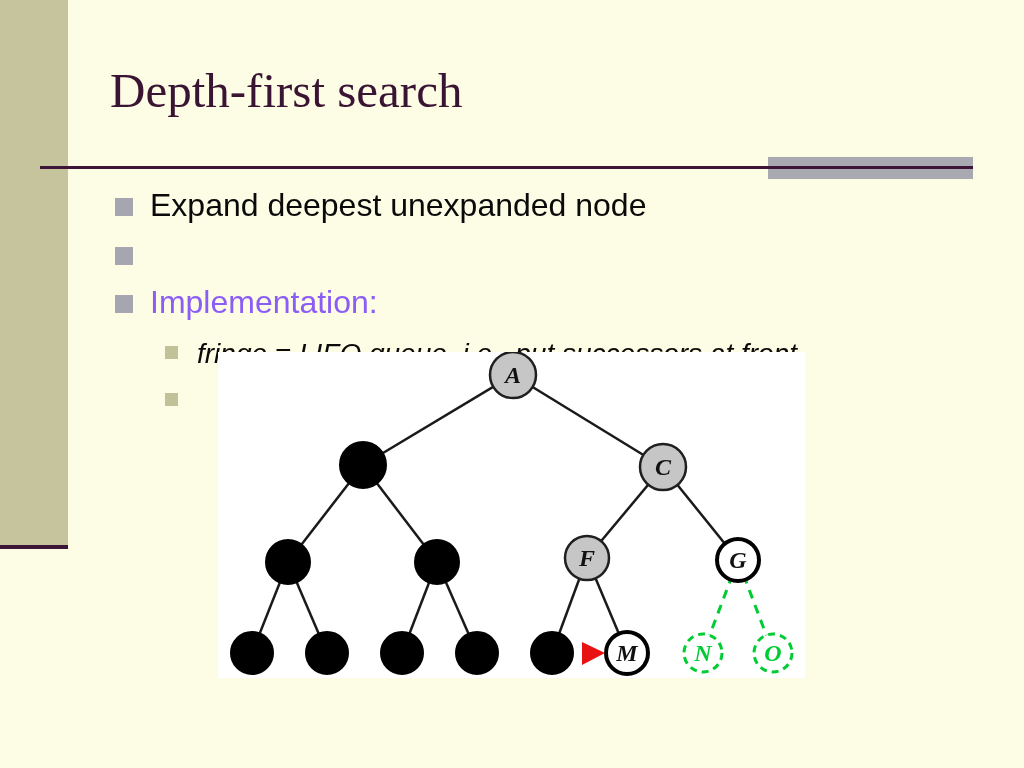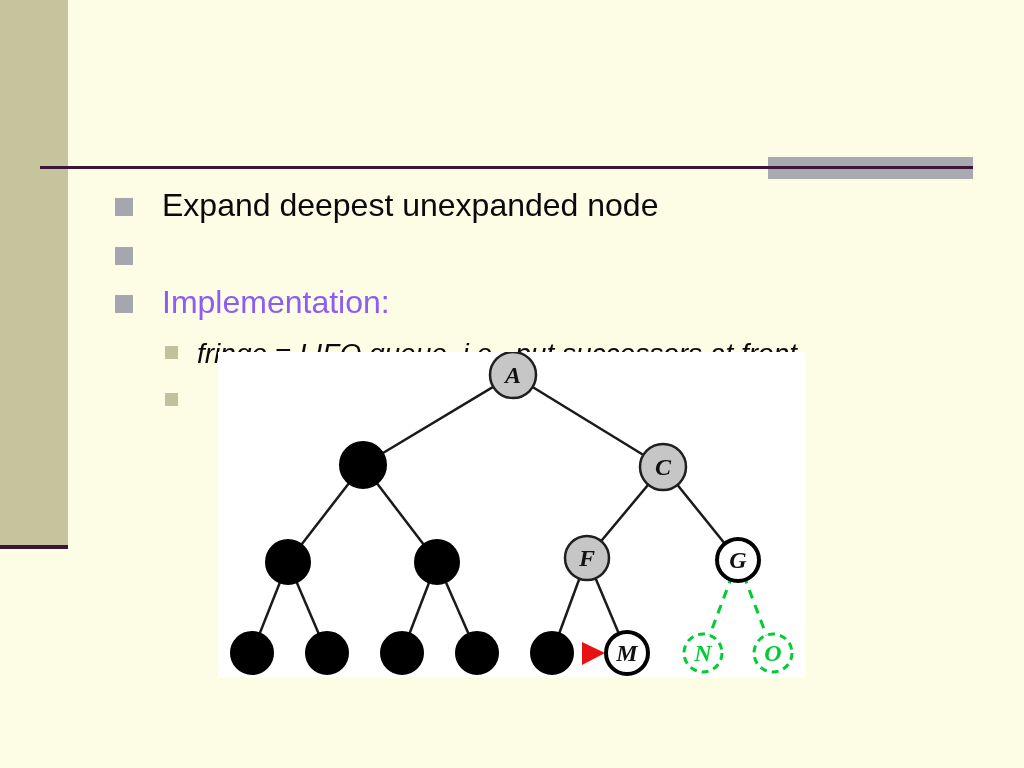--- a/index.html
+++ b/index.html
@@ -58,21 +58,20 @@
     width: 13px; height: 13px;
     background: #C2C29A;
   }
   .bullet-text {
     position: absolute;
     font-size: 32px;
     line-height: 38px;
     color: #0A0A0A;
     white-space: nowrap;
     z-index: 2;
-    margin-left: 12px;
   }
   .bullet-text.red { color: #8b5cf6; }
   .sub-bullet-text {
     position: absolute;
     font-style: italic;
     font-size: 28px;
     line-height: 33px;
     color: #0A0A0A;
     white-space: nowrap;
     z-index: 2;
@@ -87,20 +86,21 @@
   .diagram-panel svg { display: block; }
 </style>
 </head>
 <body>
 
 <div class="slide">
 
   <div class="sidebar"></div>
   <div class="sidebar-underline"></div>
 
+  <div class="slide-title">Depth-first search</div>
 
   <div class="accent-bar"></div>
   <div class="title-rule"></div>
 
   <div class="bullet-square" style="left:115px; top:198px;"></div>
   <div class="bullet-text" style="left:150px; top:186px;">Expand deepest unexpanded node</div>
 
   <div class="bullet-square" style="left:115px; top:247px;"></div>
   <div class="bullet-text" style="left:150px; top:235px;"></div>
 

